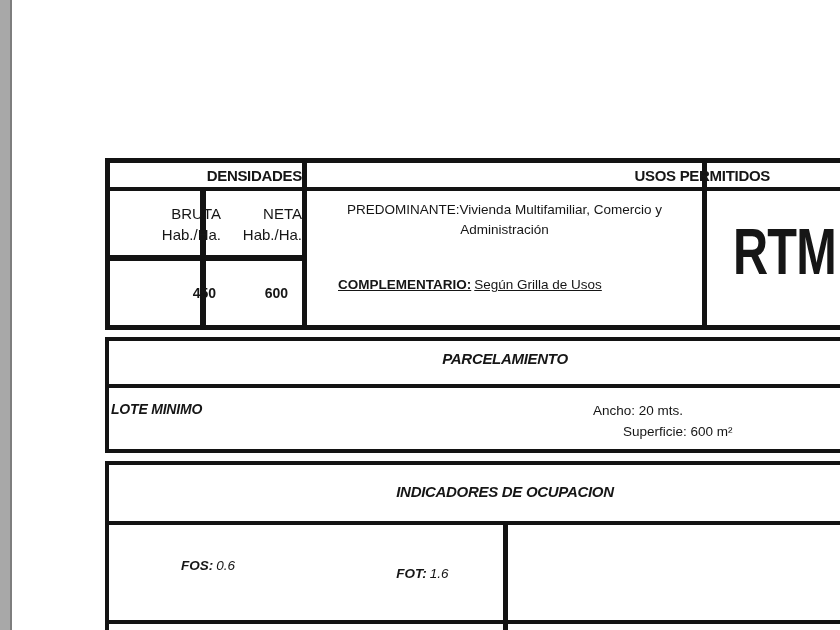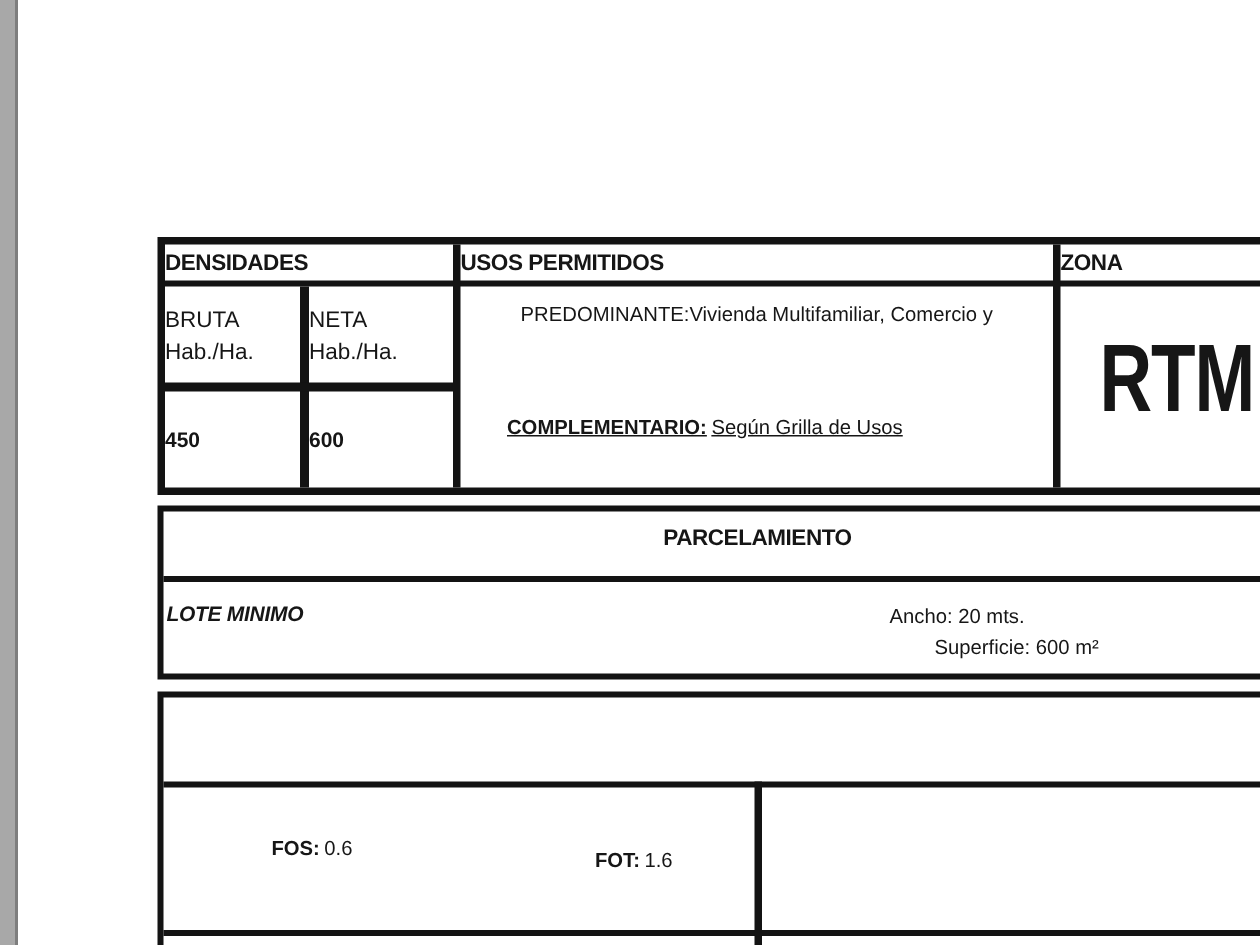--- a/index.html
+++ b/index.html
@@ -11,22 +11,22 @@
   .stage{position:relative;width:840px;height:630px;overflow:hidden;background:#fefefe;}
   .gutter{position:absolute;left:0;top:0;width:10px;height:630px;background:#a8a8a8;border-right:2px solid #7e7e7e;}
   .page{position:absolute;left:12px;top:0;width:828px;height:630px;background:#ffffff;}
 
   .tbox{position:absolute;background:#ffffff;box-sizing:border-box;border:5px solid #131313;}
   .tbox-thin{border-width:4px;}
   .inner{position:absolute;inset:0;}
   .vline,.hline{position:absolute;background:#131313;}
 
   .txt{position:absolute;white-space:nowrap;}
-  .ctr{text-align:left;}
-  .cshift{transform:translateX(-50%);}
+  .ctr{text-align:right;}
+  .cshift{transform:translateX(-50%);font-style:italic;}
   .section-title{font-weight:bold;font-size:15px;letter-spacing:-0.3px;line-height:18px;}
   .hdr{font-weight:bold;font-size:15px;letter-spacing:-0.3px;line-height:19px;}
   .cell-label{font-size:15px;line-height:21px;}
   .cell-value{font-weight:bold;font-size:14px;line-height:16px;}
   .body-text{font-size:13.5px;line-height:17px;}
   .body-text .lbl{font-weight:bold;}
   .body-text .val{margin-left:3px;}
   .pred-block{font-size:13.5px;line-height:20px;text-align:center;}
   .zona-big{font-weight:bold;font-size:64px;line-height:68px;transform:scaleX(0.76);transform-origin:left top;letter-spacing:-1px;}
   .lote-label{font-weight:bold;font-size:14px;line-height:16px;letter-spacing:-0.2px;}
@@ -56,20 +56,21 @@
       </div>
       <div class="txt cell-label ctr" style="left:96px;top:40px;width:96px;">
         <div>NETA</div>
         <div>Hab./Ha.</div>
       </div>
       <div class="txt cell-value ctr" style="left:0;top:122px;width:106px;">450</div>
       <div class="txt cell-value ctr" style="left:96px;top:122px;width:82px;">600</div>
 
       <div class="txt pred-block" style="left:197px;top:37px;width:395px;">
         <div><span class="lbl">PREDOMINANTE:</span><span class="val">Vivienda Multifamiliar, Comercio y</span></div>
+        <div>Administración</div>
       </div>
       <div class="txt body-text" style="left:228px;top:113px;text-decoration:underline;">
         <span class="lbl">COMPLEMENTARIO:</span><span class="val">Según Grilla de Usos</span>
       </div>
 
       <div class="txt zona-big" style="left:623px;top:55px;">RTM</div>
     </div>
   </div>
 
   <div class="tbox tbox-thin" style="left:105px;top:337px;width:800px;height:116px;">
@@ -81,20 +82,21 @@
       <div class="txt body-text" style="left:514px;top:82px;">Superficie: 600 m²</div>
     </div>
   </div>
 
   <div class="tbox tbox-thin" style="left:105px;top:461px;width:800px;height:300px;">
     <div class="inner">
       <div class="hline" style="left:0;right:0;top:56px;height:4px;"></div>
       <div class="hline" style="left:0;right:0;top:155px;height:4px;"></div>
       <div class="vline" style="left:394px;top:56px;width:5px;bottom:0;"></div>
 
+      <div class="txt section-title cshift" style="left:396px;top:18px;">INDICADORES DE OCUPACION</div>
 
       <div class="txt body-text cshift" style="left:99px;top:92px;">
         <span class="lbl">FOS:</span><span class="val">0.6</span>
       </div>
       <div class="txt body-text cshift" style="left:298px;top:100px;padding-left:31px;">
         <span class="lbl">FOT:</span><span class="val">1.6</span>
       </div>
     </div>
   </div>
 </div>

